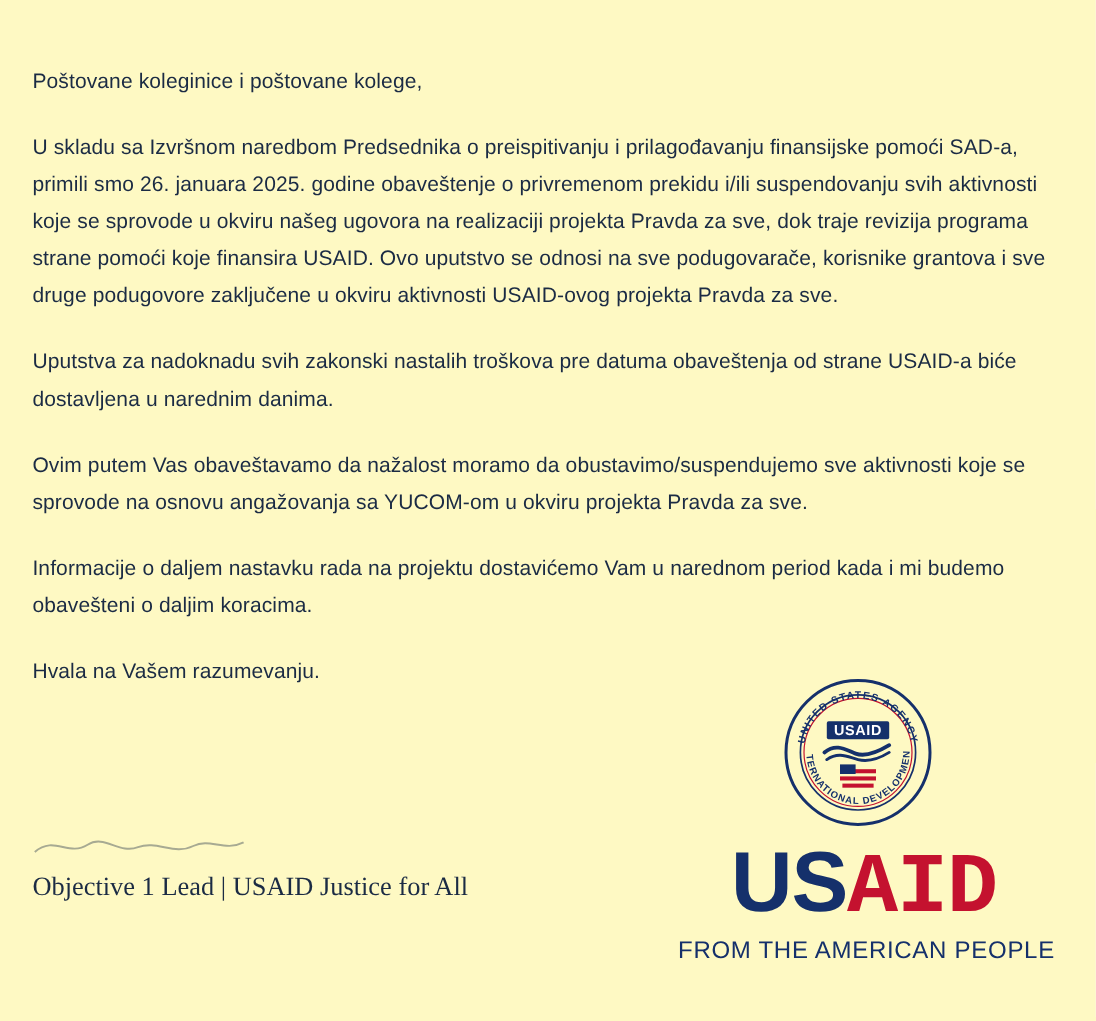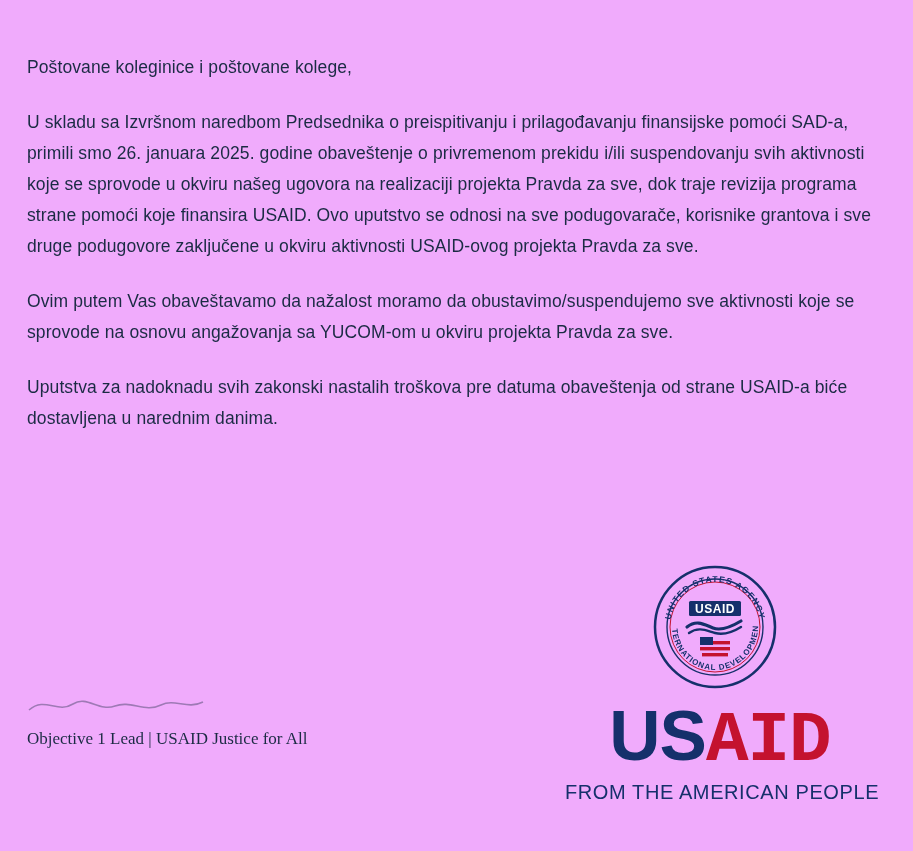--- a/index.html
+++ b/index.html
@@ -11,21 +11,21 @@
     height: 851px;
     background: #fdf4e7;
     font-family: "Liberation Sans", sans-serif;
     overflow: hidden;
     position: relative;
   }
   .page {
     position: relative;
     width: 913px;
     height: 851px;
-    background: #f0abfc;
+    background: #fef9c3;
     box-sizing: border-box;
     padding: 52px 30px 0 27px;
   }
   .body-text {
     font-size: 17.5px;
     line-height: 31px;
     color: #1b2b44;
     letter-spacing: 0.1px;
     max-width: 855px;
   }
@@ -33,21 +33,21 @@
     margin: 0 0 24px 0;
   }
   .para.tight {
     margin-bottom: 23px;
   }
   .signoff-block {
     margin-top: 0;
   }
   .sig-serif {
     font-family: "Liberation Serif", serif;
-    font-size: 17px;
+    font-size: 22px;
     line-height: 27px;
     color: #1b2b44;
   }
   .scribble {
     position: absolute;
     left: 27px;
     top: 692px;
     width: 190px;
     height: 26px;
     overflow: hidden;
@@ -98,22 +98,24 @@
   }
 </style>
 </head>
 <body>
 
 <div class="page">
 
   <div class="body-text">
     <p class="para">Poštovane koleginice i poštovane kolege,</p>
     <p class="para">U skladu sa Izvršnom naredbom Predsednika o preispitivanju i prilagođavanju finansijske pomoći SAD-a, primili smo 26. januara 2025. godine obaveštenje o privremenom prekidu i/ili suspendovanju svih aktivnosti koje se sprovode u okviru našeg ugovora na realizaciji projekta Pravda za sve, dok traje revizija programa strane pomoći koje finansira USAID. Ovo uputstvo se odnosi na sve podugovarače, korisnike grantova i sve druge podugovore zaključene u okviru aktivnosti USAID-ovog projekta Pravda za sve.</p>
+    <p class="para">Uputstva za nadoknadu svih zakonski nastalih troškova pre datuma obaveštenja od strane USAID-a biće dostavljena u narednim danima.</p>
     <p class="para">Ovim putem Vas obaveštavamo da nažalost moramo da obustavimo/suspendujemo sve aktivnosti koje se sprovode na osnovu angažovanja sa YUCOM-om u okviru projekta Pravda za sve.</p>
-    <p class="para">Uputstva za nadoknadu svih zakonski nastalih troškova pre datuma obaveštenja od strane USAID-a biće dostavljena u narednim danima.</p>
+    <p class="para">Informacije o daljem nastavku rada na projektu dostavićemo Vam u narednom period kada i mi budemo obavešteni o daljim koracima.</p>
+    <p class="para">Hvala na Vašem razumevanju.</p>
   </div>
 
   <div class="scribble">
     <svg width="190" height="26" viewBox="0 0 190 26">
       <path d="M2 18 C 18 4, 30 22, 46 12 C 60 3, 72 20, 88 14 C 104 8, 118 21, 134 13 C 148 6, 160 18, 176 10" stroke="#1b2b44" stroke-width="1.6" fill="none" opacity="0.7"></path>
     </svg>
   </div>
 
   <div class="signoff-block" style="position:absolute; left:27px; top:725px;">
     <div class="sig-serif">Objective 1 Lead | USAID Justice for All</div>

